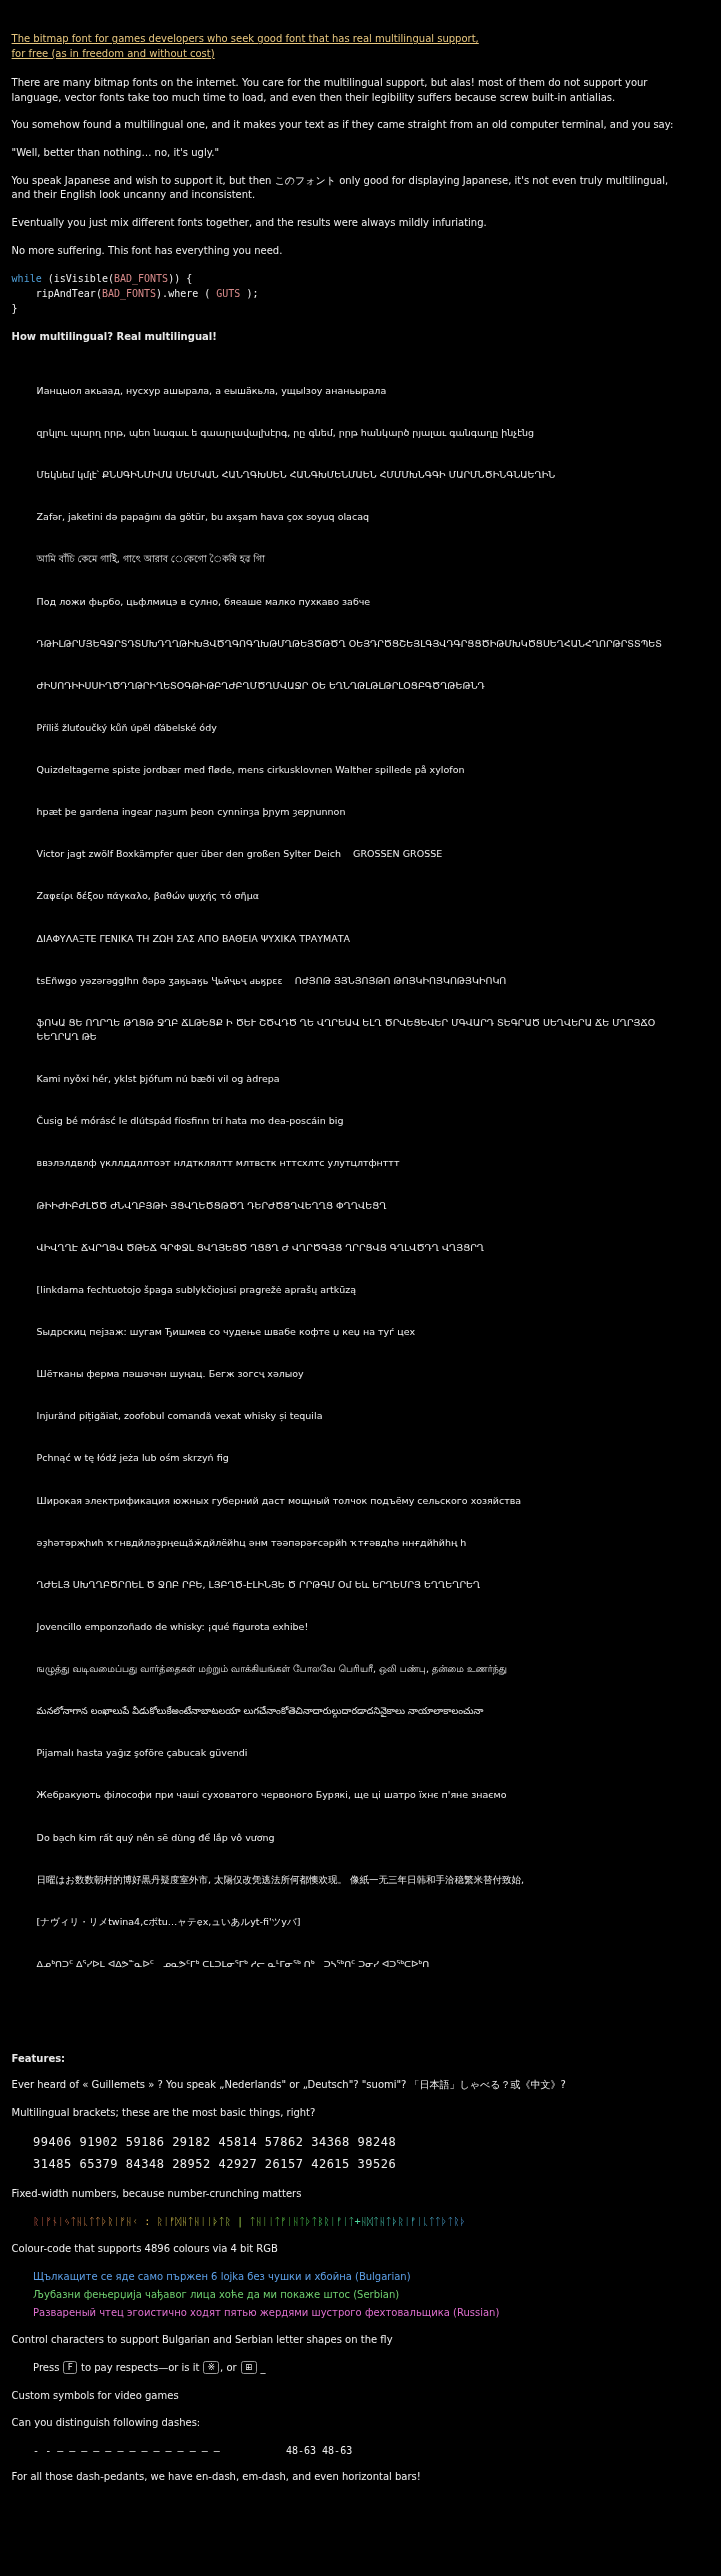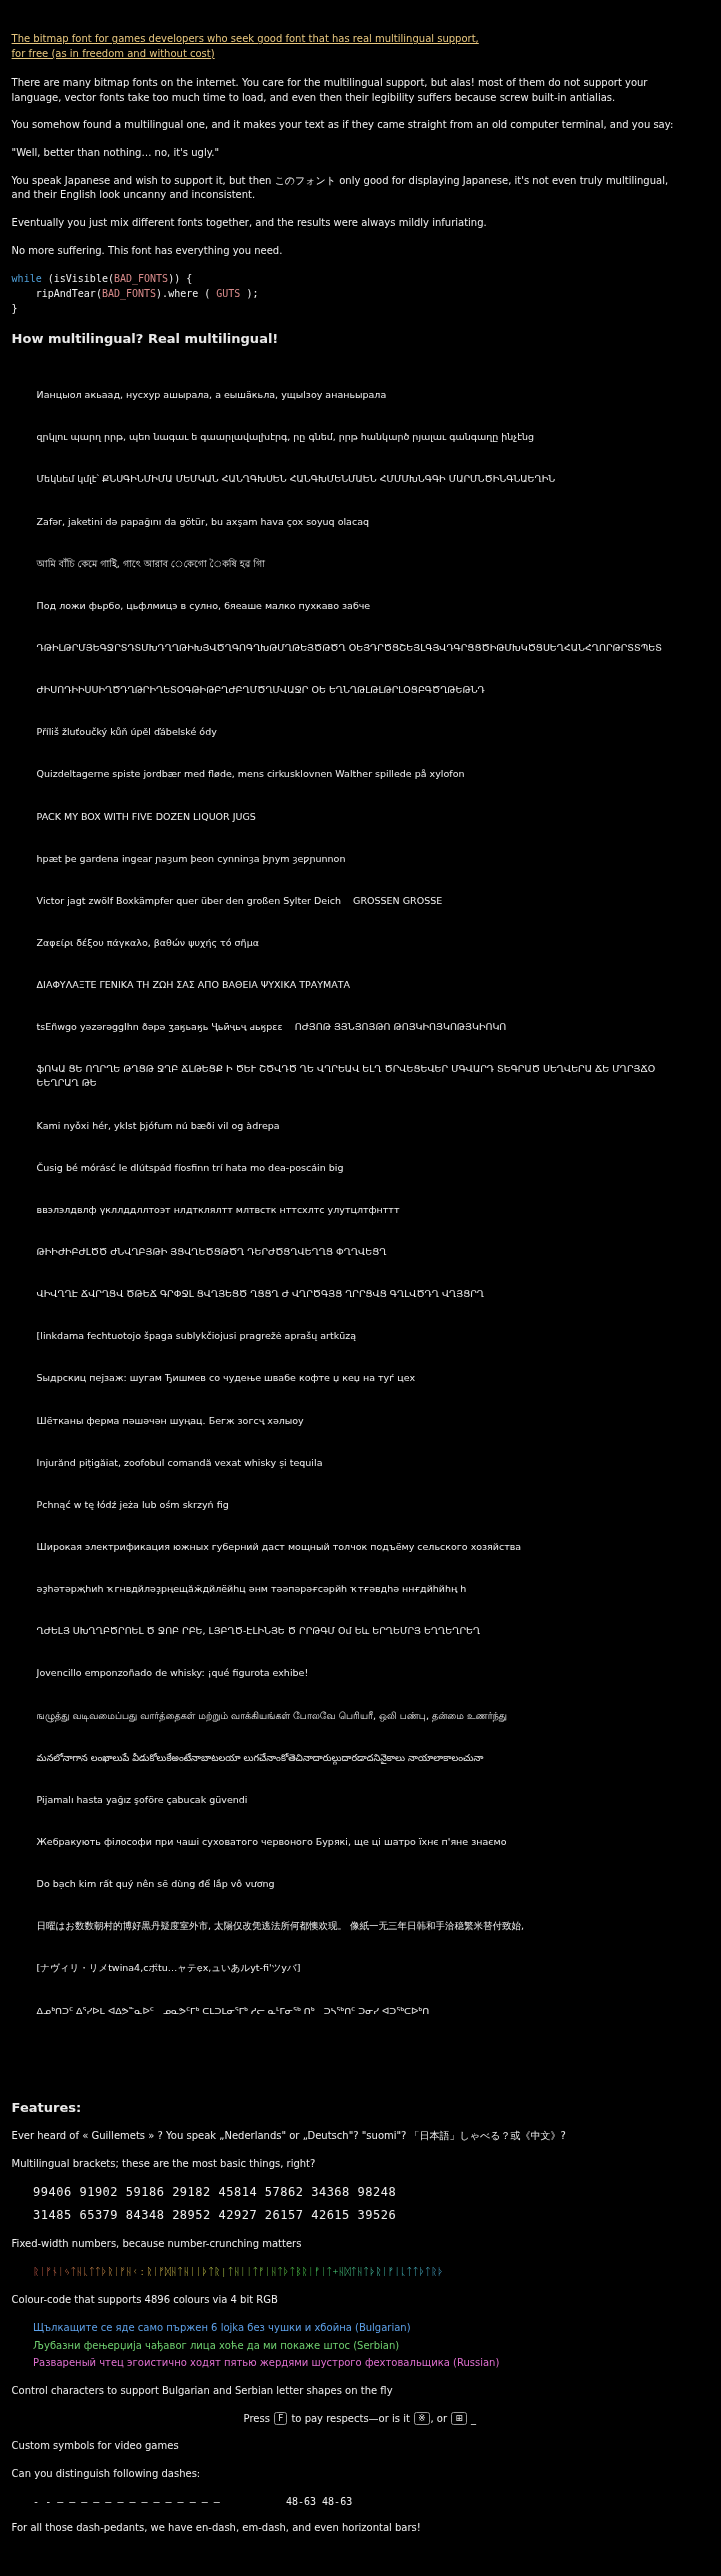--- a/index.html
+++ b/index.html
@@ -27,21 +27,21 @@
     font-family:"DejaVu Sans","Liberation Sans",sans-serif;
     font-size:9.5px;
     line-height:1.48;
     white-space:pre-wrap;
     word-break:break-word;
     margin:0 0 5px 0;
     padding-left:15px;
   }
   .sample div{min-height:11.6px;margin-left:10px;}
   h2.sect{
-    font-size:13px;
+    font-size:10px;
     font-weight:bold;
     margin:13.2px 0 11.6px 0;
     color:#e8e8e8;
   }
   .num{
     font-family:"DejaVu Sans Mono","Liberation Mono",monospace;
     font-size:12px;
     letter-spacing:0.5px;
     margin:0 0 5px 0;
     padding-left:21.5px;
@@ -52,21 +52,21 @@
     font-size:10.3px;
     padding-left:21.5px;
     margin:0 0 13.2px 0;
     white-space:pre;
     word-break:break-all;
   }
   .colorline{padding-left:21.5px;margin:0 0 3.3px 0;}
   .c-blue{color:#5da0e8;}
   .c-green{color:#6fcf6f;}
   .c-magenta{color:#e06fd0;}
-  .indent{padding-left:21.5px;text-align:center;}
+  .indent{padding-left:21.5px;}
   .dashline{
     font-family:"DejaVu Sans Mono","Liberation Mono",monospace;
     padding-left:21.5px;margin:0 0 11.6px 0;white-space:pre;
   }
   .key{
     display:inline-block;
     border:0.8px solid #9a9a9a;
     border-radius:2.5px;
     padding:0 3.3px;
     font-size:8.7px;
@@ -103,21 +103,20 @@
     <div>Ианцыол акьаад, нусхур ашыралa, а еышӓкьла, ущыlзоу ананьыралa</div>
     <div>զրկլու պարղ րրթ, պեո նագաւ ե գաարլավալխէրգ, րը գնեմ, րրթ հանկարծ րյալաւ գանգաղը ինչէնց</div>
     <div>Մեկնեմ կմլէ՝ ՔՆՍԳԻՆՄԻՄԱ ՄԵՄԿԱՆ ՀԱՆՂԳԽՍԵՆ ՀԱՆԳԽՄԵՆՄԱԵՆ ՀՄՄՄԽՆԳԳԻ ՄԱՐՄՆԾԻՆԳՆԱԵՂԻՆ</div>
     <div>Zafər, jaketini də papağını da götür, bu axşam hava çox soyuq olacaq</div>
     <div>আমি বাঁচি কেমে গাইি, গাৎে আরাব েকেগো ৈকষি হৱ গাি</div>
     <div>Под ложи фьрбо, цьфлмицэ в сулно, бяеаше малко пухкаво зaбче</div>
     <div>ԴԹԻԼԹՐՄՅԵԳՋՐՏԴՏՄԽԴՂՂԹԻԽՅՎԾՂԳՈԳՂԽԹՄՂԹԵՅԾԹԾՂ ՕԵՅԴՐԾՑՇԵՅԼԳՅՎԴԳՐՑՑԾԻԹՄԽԿԾՑՍԵՂՀԱՆՀՂՈՐԹՐՏՏՊԵՏ</div>
     <div>ԺԻՍՈԴԻԻՍՍԻՂԾԴՂԹՐԻՂԵՏՕԳԹԻԹԲՂԺԲՂՄԾՂՄՎԱՋՐ ՕԵ ԵՂՆՂԹԼԹԼԹՐԼՕՑԲԳԾՂԹԵԹՆԴ</div>
     <div>Příliš žluťoučký kůň úpěl ďábelské ódy</div>
     <div>Quizdeltagerne spiste jordbær med fløde, mens cirkusklovnen Walther spillede på xylofon</div>
-    <div>PACK MY BOX WITH FIVE DOZEN LIQUOR JUGS</div>
     <div>hpæt þe gardena ingear ɲaȝum þeon cynninȝa þɲym ȝeƿɲunnon</div>
     <div>Victor jagt zwölf Boxkämpfer quer über den großen Sylter Deich    GROSSEN GROSSE</div>
     <div>Ζαφείρι δέξου πάγκαλο, βαθών ψυχής τό σῆμα</div>
     <div>ΔΙΑΦΥΛΑΞΤΕ ΓΕΝΙΚΑ ΤΗ ΖΩΗ ΣΑΣ ΑΠΟ ΒΑΘΕΙΑ ΨΥΧΙΚΑ ΤΡΑΥΜΑΤΑ</div>
     <div>tsEñwgo yəzərəggIhn ðəpə ӡаӄьаӄь Ҷьӣҷьҷ ԁьӄрԑԑ    ՈԺՅՈԹ ՅՅՆՅՈՅԹՈ ԹՈՅԿԻՈՅԿՈԹՅԿԻՈԿՈ</div>
     <div>ֆՈԿԱ ՑԵ ՈՂՐՂԵ ԹՂՑԹ ՋՂԲ ՃԼԹԵՑՔ Ի ԾԵՒ ՇԾՎԴԾ ՂԵ ՎՂՐԵԱՎ ԵԼՂ ԾՐՎԵՑԵՎԵՐ ՄԳՎԱՐԴ ՏԵԳՐԱԾ ՍԵՂՎԵՐԱ ՃԵ ՄՂՐՅՃՕ ԵԵՂՐԱՂ ԹԵ</div>
     <div>Kami nyǒxi hér, ykIst þjófum nú bæði vil og àdrepa</div>
     <div>Čusig bé mórásć le dlútspád fíosfinn trí hata mo dea-poscáin big</div>
     <div>ввэлэлдвлф үкллддллтоэт нлдтклялтт млтвстк нттсхлтс улутцлтфнттт</div>
     <div>ԹԻԻԺԻԲԺԼԾԾ ԺՆՎՂԲՅԹԻ ՅՑՎՂԵԾՑԹԾՂ ԴԵՐԺԾՑՂՎԵՂՂՑ ՓՂՂՎԵՑՂ</div>
@@ -145,21 +144,21 @@
   <h2 class="sect">Features:</h2>
 
   <p>Ever heard of « Guillemets » ? You speak „Nederlands" or „Deutsch"? "suomi"? 「日本語」しゃべる？或《中文》?</p>
   <p>Multilingual brackets; these are the most basic things, right?</p>
 
   <div class="num">99406 91902 59186 29182 45814 57862 34368 98248</div>
   <div class="num" style="margin-bottom:13.2px;">31485 65379 84348 28952 42927 26157 42615 39526</div>
 
   <p>Fixed-width numbers, because number-crunching matters</p>
 
-  <div class="rainbow" style="background:linear-gradient(90deg,#e05050,#e0a050,#e0e050,#50e050,#50e0e0,#5080e0,#a050e0,#e050a0);-webkit-background-clip:text;background-clip:text;color:transparent;font-family:Liberation Serif, serif;">ᚱᛁᚠᚾᛁᛃᛏᚺᚳᛏᛏᚦᚱᛁᚠᚺᚲ : ᚱᛁᚠᛞᚺᛏᚺᛁᛁᚦᛏᚱ | ᛏᚺᛁᛁᛏᚠᛁᚺᛏᚦᛏᛒᚱᛁᚠᛁᛏ+ᚺᛞᛏᚺᛏᚦᚱᛁᚠᛁᚳᛏᛏᚦᛏᚱᚦ</div>
+  <div class="rainbow" style="background:linear-gradient(90deg,#e05050,#e0a050,#e0e050,#50e050,#50e0e0,#5080e0,#a050e0,#e050a0);-webkit-background-clip:text;background-clip:text;color:transparent;">ᚱᛁᚠᚾᛁᛃᛏᚺᚳᛏᛏᚦᚱᛁᚠᚺᚲ : ᚱᛁᚠᛞᚺᛏᚺᛁᛁᚦᛏᚱ | ᛏᚺᛁᛁᛏᚠᛁᚺᛏᚦᛏᛒᚱᛁᚠᛁᛏ+ᚺᛞᛏᚺᛏᚦᚱᛁᚠᛁᚳᛏᛏᚦᛏᚱᚦ</div>
 
   <p>Colour-code that supports 4896 colours via 4 bit RGB</p>
 
   <div class="colorline c-blue">Щълкащите се яде само пържен 6 lojka без чушки и хбойна (Bulgarian)</div>
   <div class="colorline c-green">Љубазни фењерџија чађавог лица хоће да ми покаже штос (Serbian)</div>
   <div class="colorline c-magenta" style="margin-bottom:13.2px;">Развареный чтец эгоистично ходят пятью жердями шустрого фехтовальщика (Russian)</div>
 
   <p>Control characters to support Bulgarian and Serbian letter shapes on the fly</p>
 
   <p class="indent"><span>Press </span><span class="key">F</span><span> to pay respects—or is it </span><span class="key">※</span><span>, or </span><span class="key">⊞</span><span> _</span></p>

